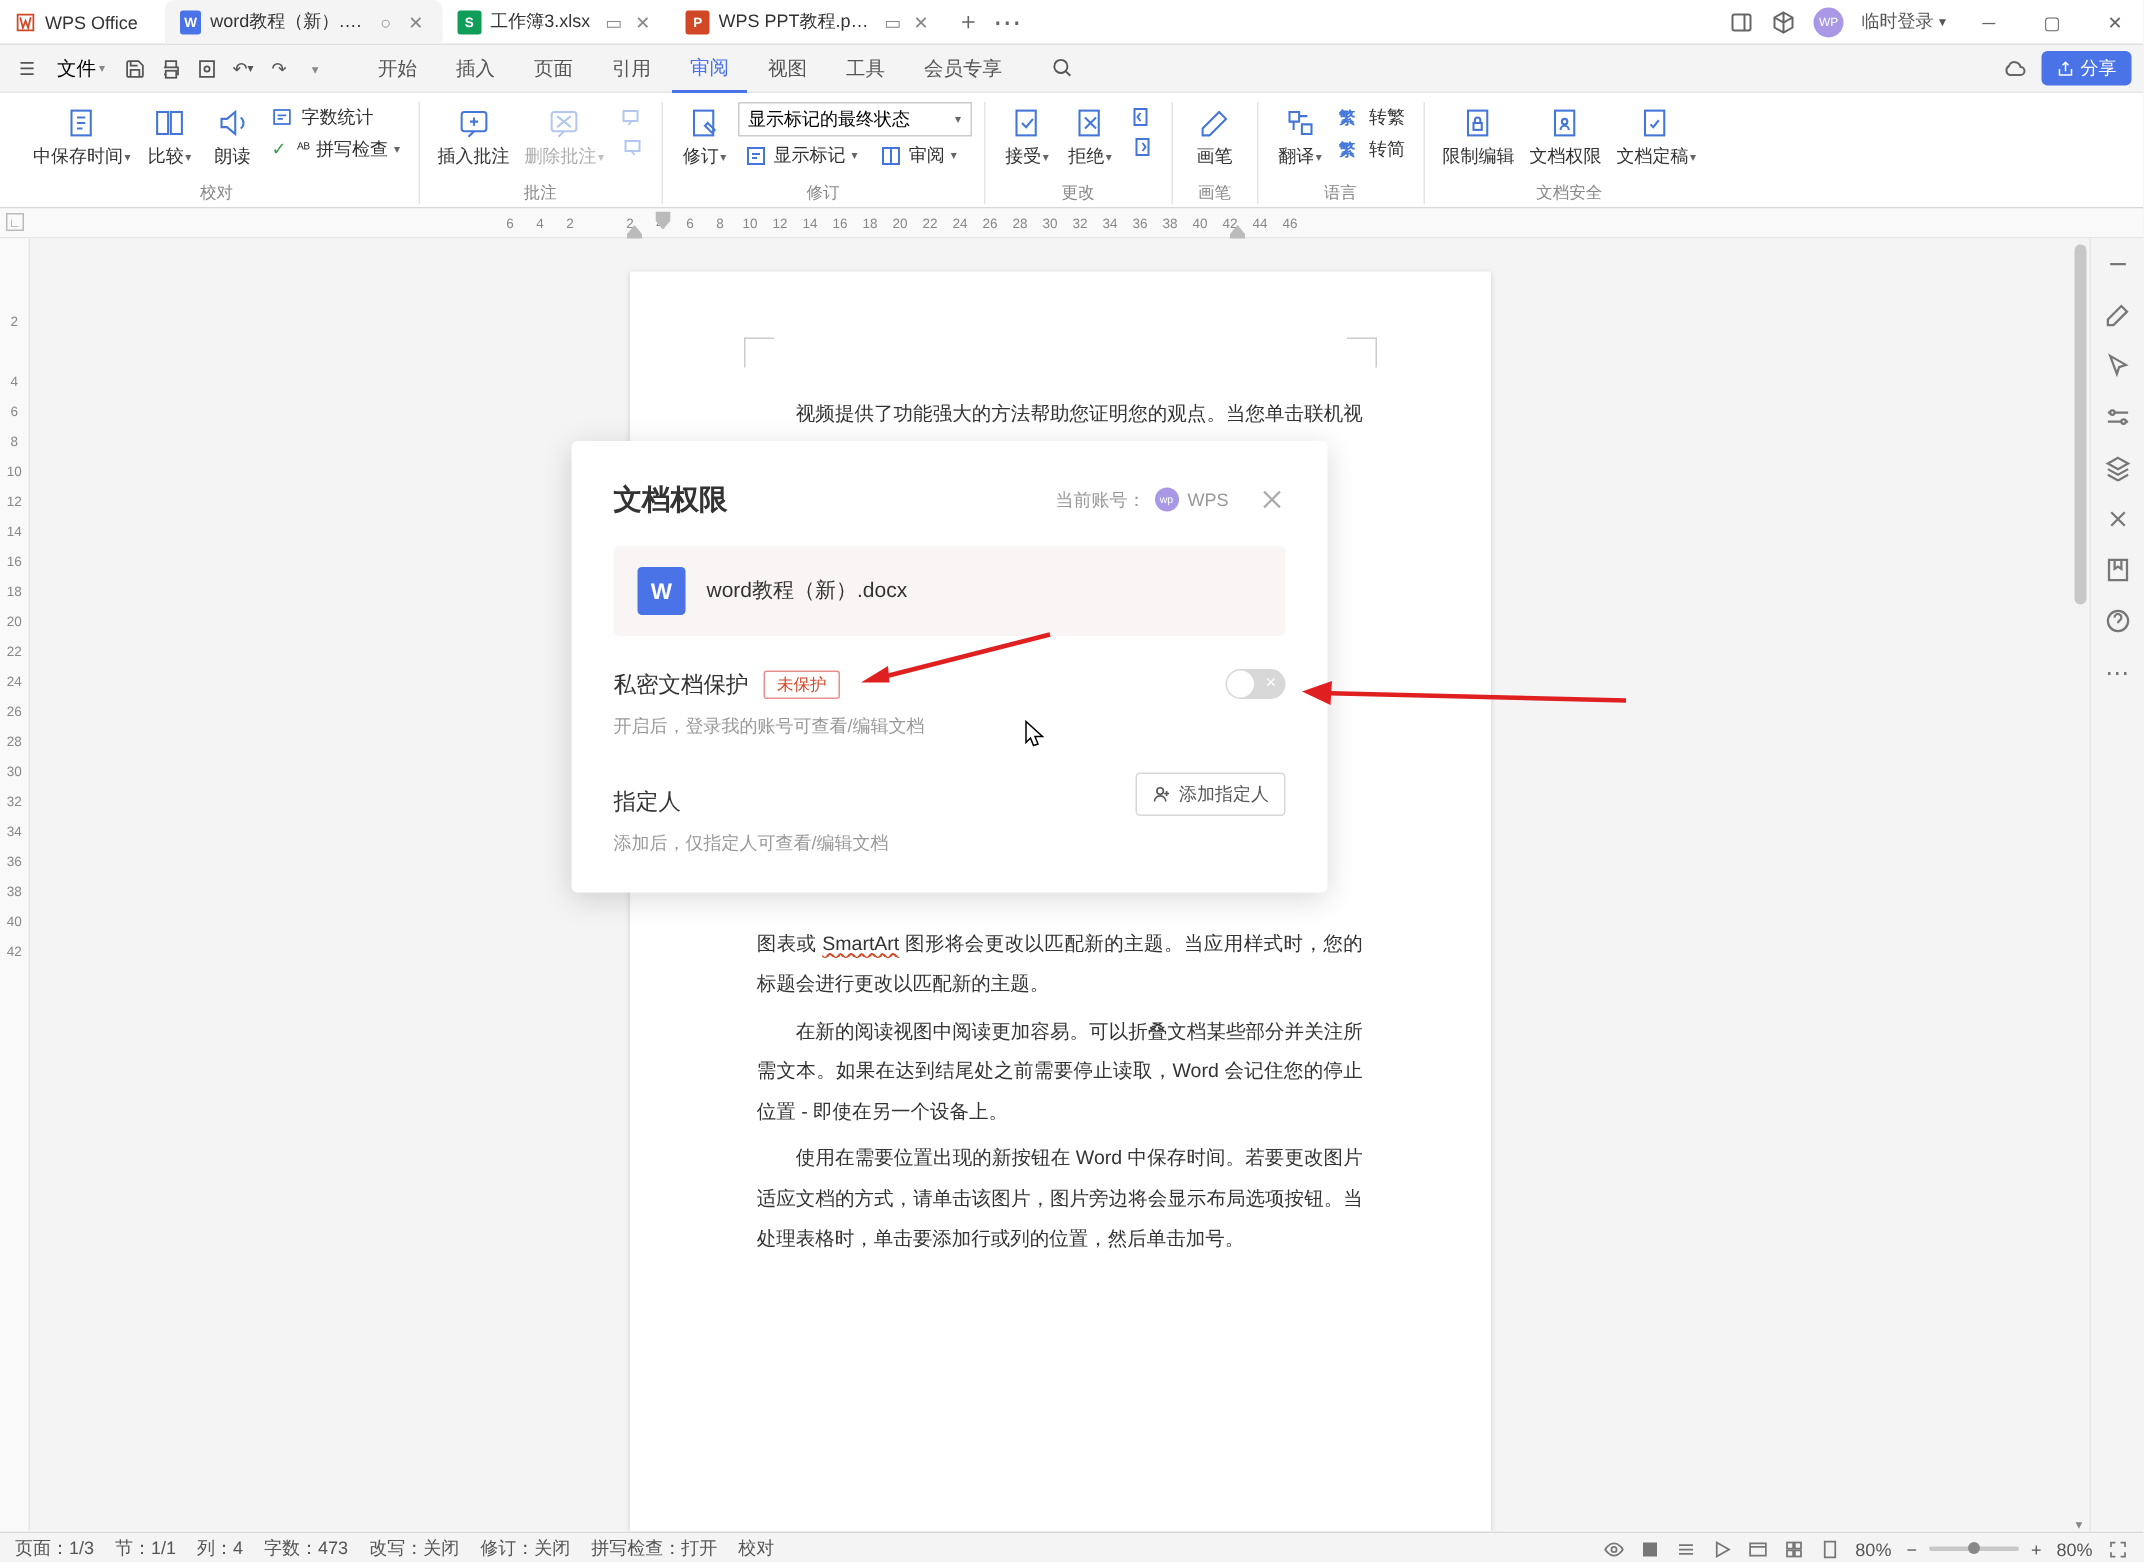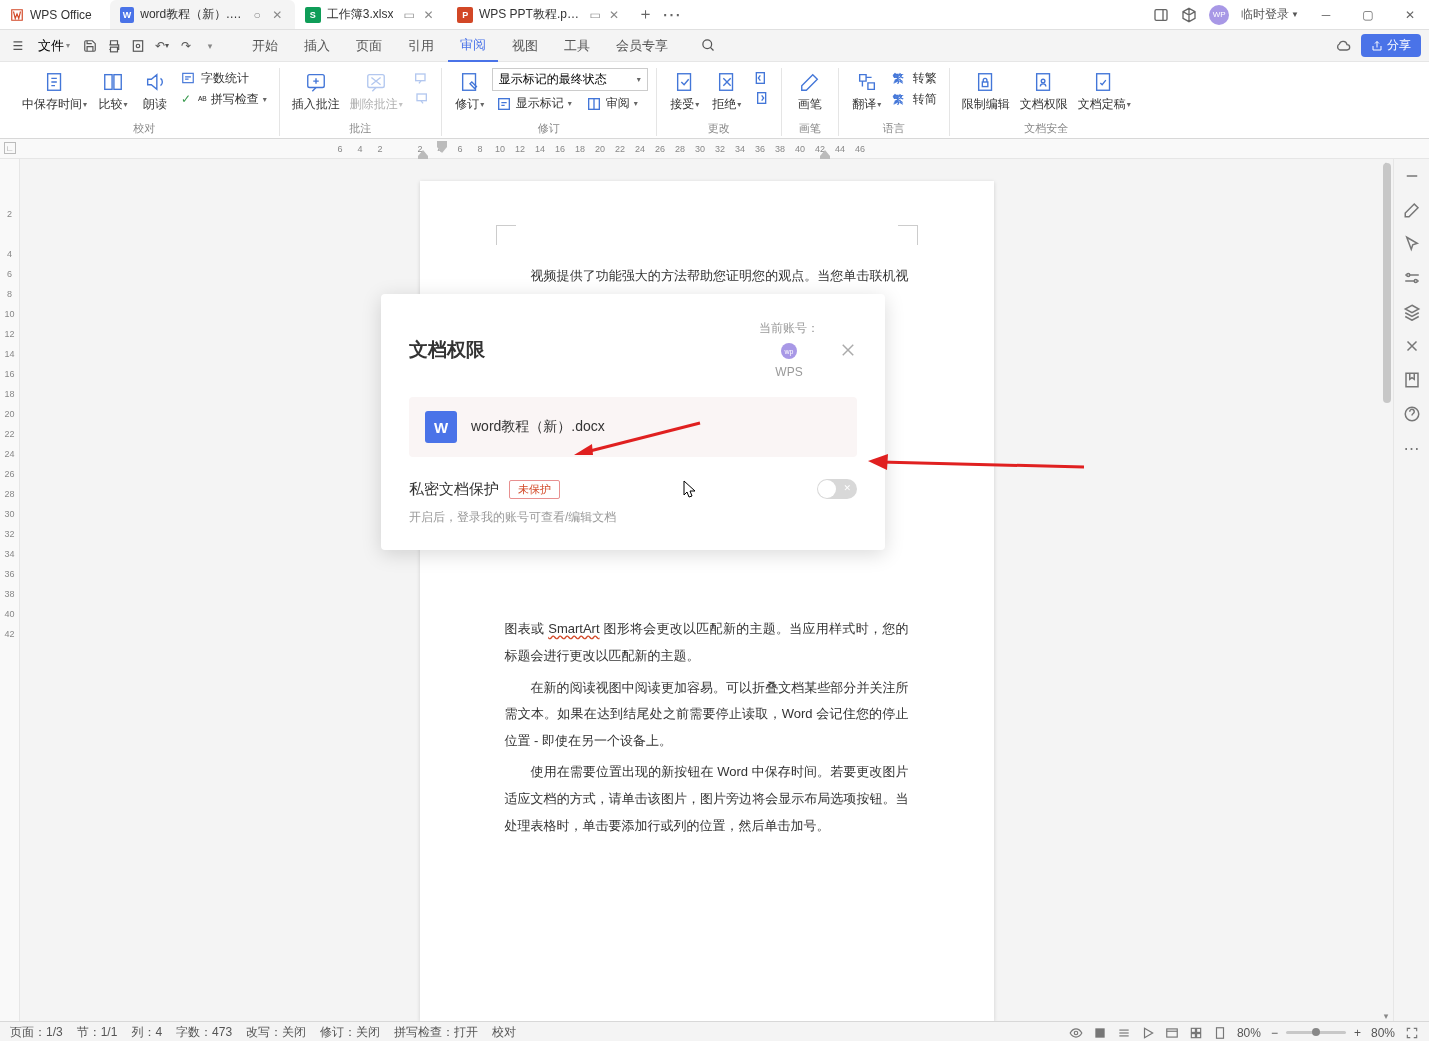--- a/index.html
+++ b/index.html
@@ -72,21 +72,21 @@
     .para .indent { display:inline-block; width:2em; }
     .smartart { color:#333; text-decoration:underline; text-decoration-color:#d24726; text-decoration-style:wavy; }
     .right-pane { width:36px; background:#f4f4f4; border-left:1px solid #e6e6e6; display:flex; flex-direction:column; align-items:center; padding-top:8px; gap:16px; }
     .rp-ico { width:18px; height:18px; color:#777; }
     .scroll-track { position:absolute; right:36px; top:0; width:12px; height:100%; }
     .scroll-thumb { position:absolute; right:2px; top:4px; width:8px; height:240px; background:#c7c7c7; border-radius:4px; }
     .scroll-btn { position:absolute; right:2px; width:10px; height:10px; color:#888; font-size:9px; text-align:center; }
     .dialog { position:absolute; left:381px; top:294px; width:504px; background:#fff; box-shadow:0 4px 20px rgba(0,0,0,.15); border-radius:4px; padding:26px 28px 24px; }
     .dlg-head { display:flex; align-items:center; }
     .dlg-title { font-size:19px; color:#333; font-weight:600; }
-    .dlg-acct { margin-left:auto; font-size:12px; color:#999; display:flex; align-items:center; gap:6px;flex-direction:column; }
+    .dlg-acct { margin-left:auto; font-size:12px; color:#999; display:flex; align-items:center; gap:6px; }
     .dlg-close { margin-left:20px; color:#aaa; width:18px; height:18px; cursor:pointer; }
     .acct-av { width:16px; height:16px; border-radius:50%; background:#a898e6; display:inline-flex; align-items:center; justify-content:center; color:#fff; font-size:7px; }
     .dlg-file { margin-top:18px; background:#faf5f5; border-radius:4px; padding:14px 16px; display:flex; align-items:center; gap:14px; }
     .dlg-file-ico { width:32px; height:32px; background:#4a73e8; border-radius:3px; display:flex; align-items:center; justify-content:center; color:#fff; font-weight:bold; font-size:15px; }
     .dlg-file-name { font-size:14px; color:#333; }
     .dlg-sec { margin-top:22px; }
     .dlg-sec-hd { display:flex; align-items:flex-end; gap:10px; }
     .dlg-sec-title { font-size:15px; color:#333; }
     .badge { border:1px solid #e89090; color:#d24726; font-size:11px; padding:1px 8px; border-radius:2px; }
     .toggle { margin-left:auto; width:40px; height:20px; background:#d8d8d8; border-radius:10px; position:relative; }
@@ -609,20 +609,33 @@
     <div class="dlg-sec-hd">
       <span class="dlg-sec-title">私密文档保护</span>
       <span class="badge">未保护</span>
       <div class="toggle">
         <div class="toggle-knob"></div>
         <span class="toggle-x">✕</span>
       </div>
     </div>
     <div class="dlg-sec-desc">开启后，登录我的账号可查看/编辑文档</div>
   </div>
+  <div class="dlg-sec">
+    <div class="dlg-sec-hd">
+      <span class="dlg-sec-title">指定人</span>
+      <div class="add-btn">
+        <svg width="13" height="13" viewBox="0 0 24 24" fill="none" stroke="currentColor" stroke-width="2">
+            <circle cx="10" cy="8" r="4"></circle>
+            <path d="M3 21a7 7 0 0114 0 M18 8v6M15 11h6"></path>
+          </svg>
+        <span>添加指定人</span>
+      </div>
+    </div>
+    <div class="dlg-sec-desc">添加后，仅指定人可查看/编辑文档</div>
+  </div>
 </div>
 
 <svg class="arrow" style="left:572px;top:420px;width:130px;height:40px;">
   <line class="arrow-line" x1="128" y1="3" x2="14" y2="32"></line>
   <polygon class="arrow-head" points="2,35 20,24 21,35"></polygon>
 </svg>
 <svg class="arrow" style="left:866px;top:452px;width:220px;height:22px;">
   <line class="arrow-line" x1="218" y1="15" x2="14" y2="10"></line>
   <polygon class="arrow-head" points="2,9 22,2 21,18"></polygon>
 </svg>

